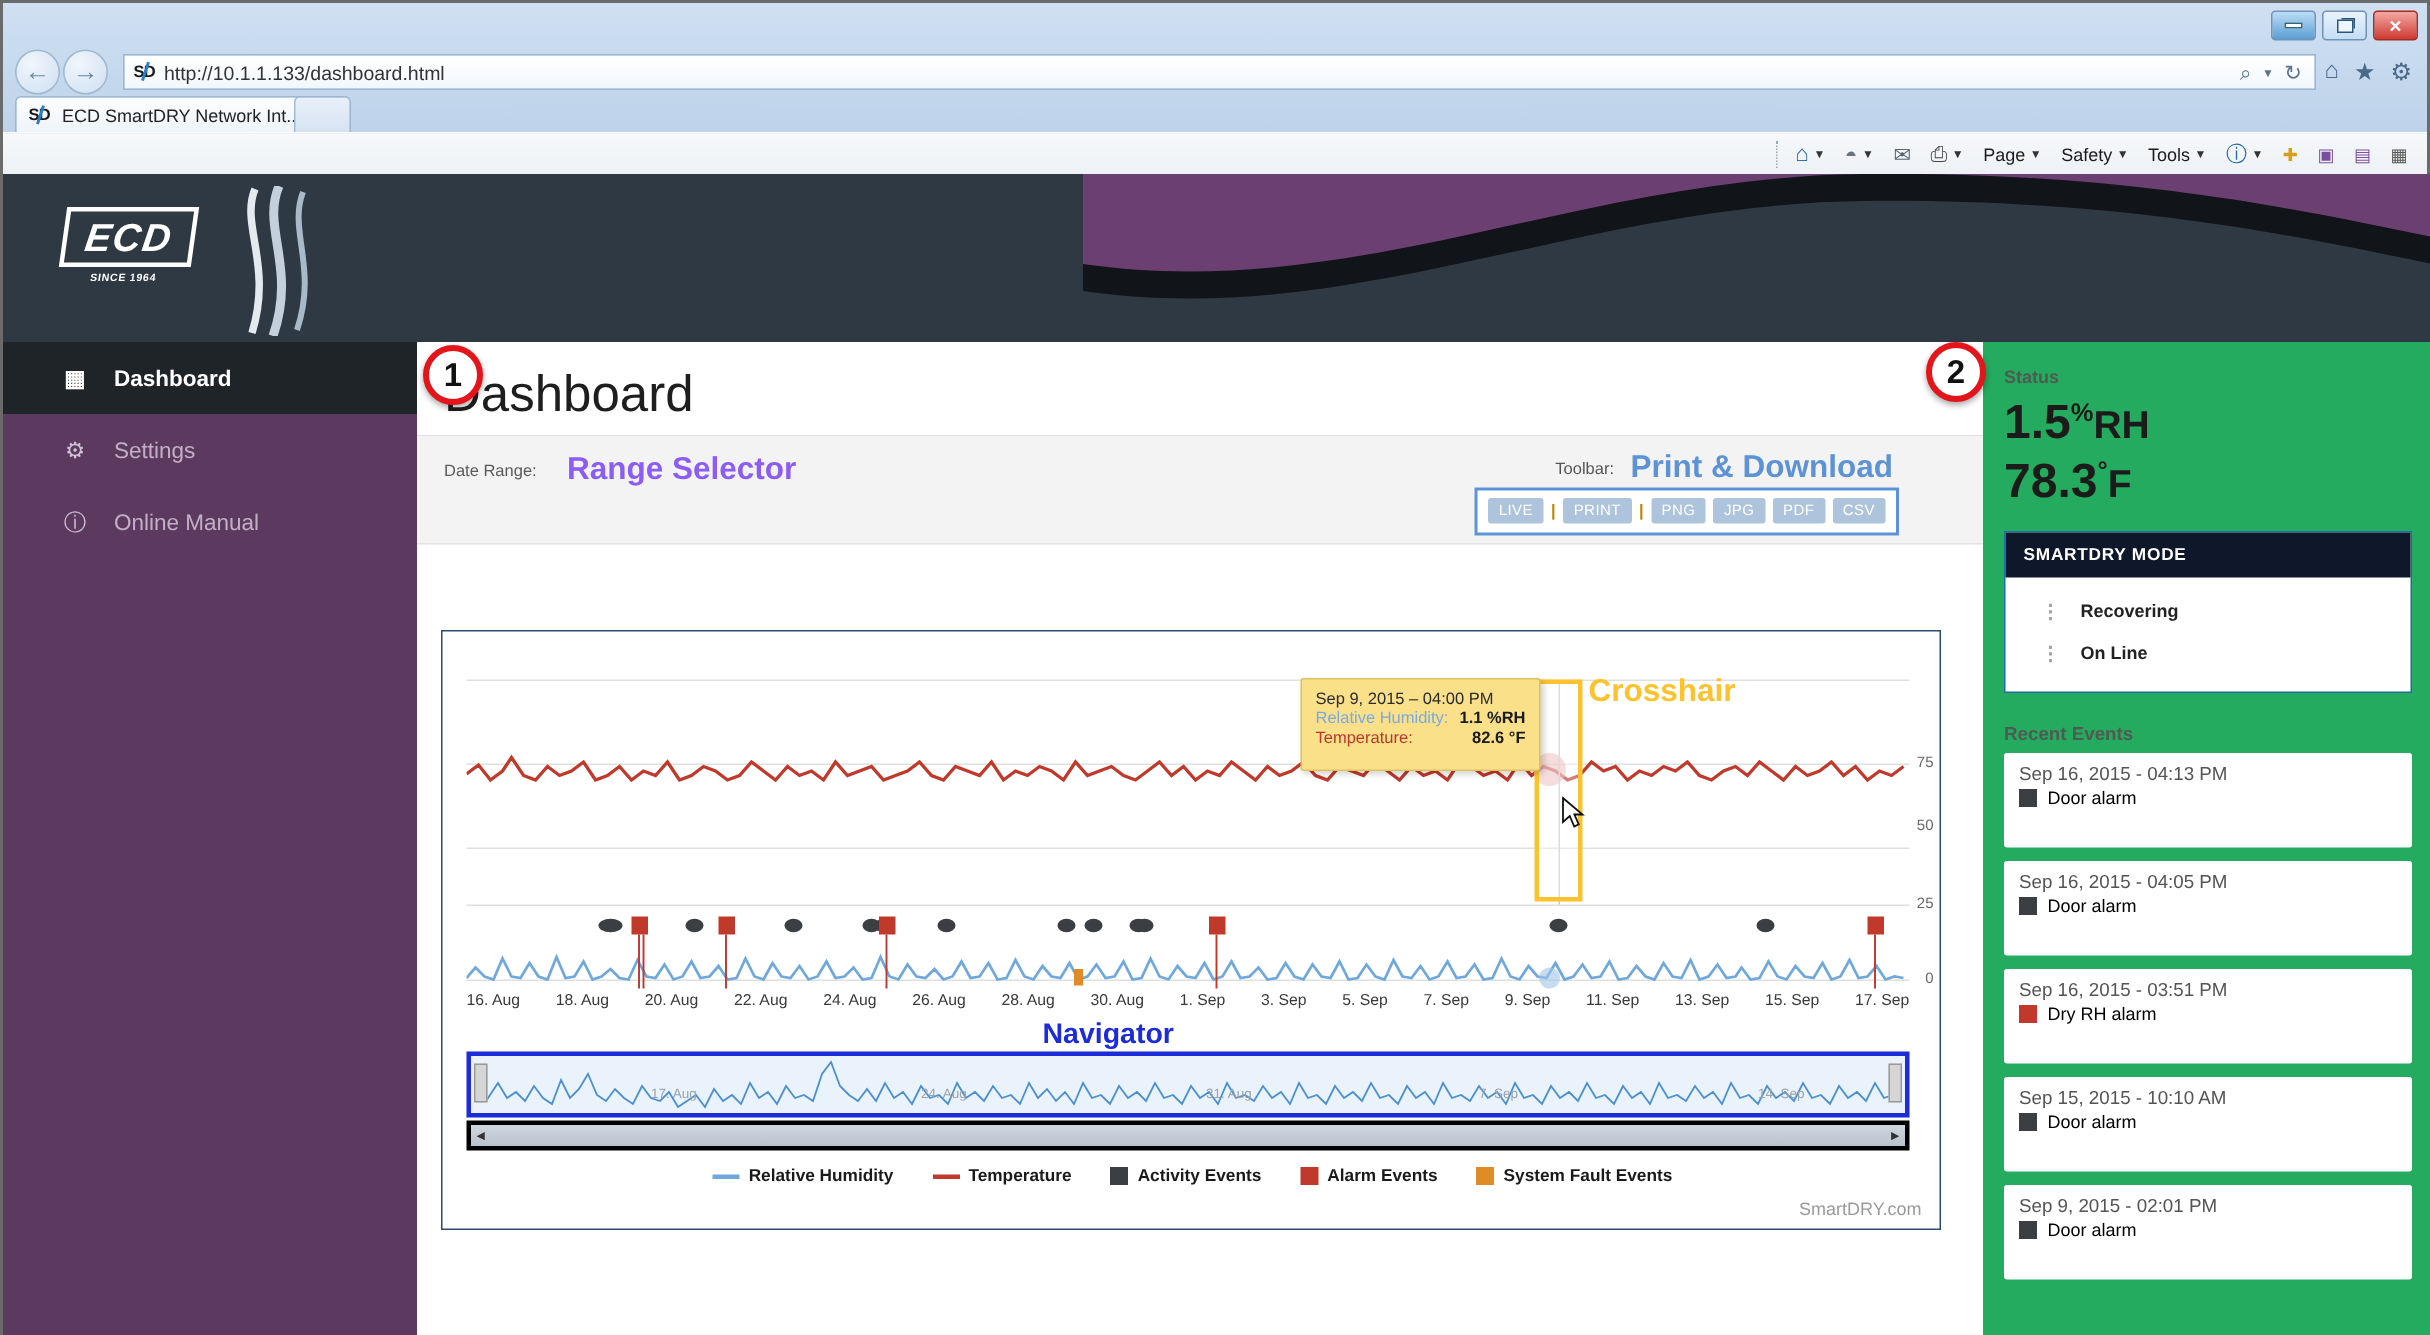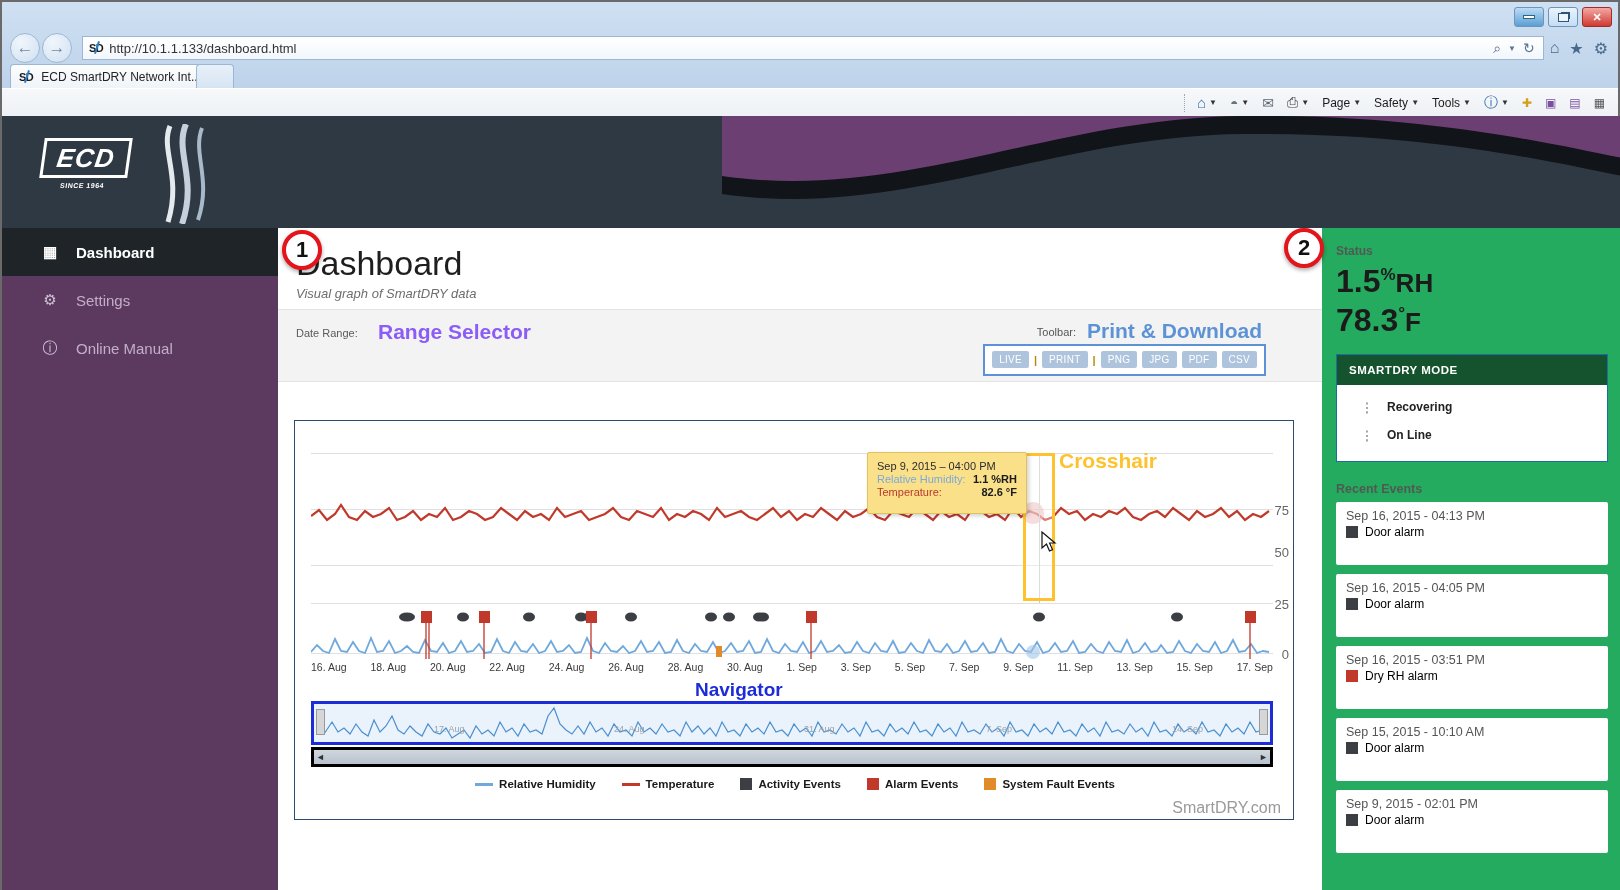--- a/index.html
+++ b/index.html
@@ -169,21 +169,21 @@
   }
   .tb-div { color:#b8860b; font-weight:bold; font-size:11px; }
 
   
   .chart-panel {
     position:absolute; left:16px; top:192px; width:1000px; height:400px;
     border:1px solid #2b4b6f; background:#fff;
   }
   .plot { position:absolute; left:0; top:0; width:1000px; height:240px; }
   .gridline { position:absolute; left:16px; width:962px; height:1px; background:#e0e0e0; }
-  .ylab { position:absolute; right:6px; font-size:13px; color:#666; }
+  .ylab { position:absolute; right:6px; font-size:10px; color:#666; }
 
   .series-svg { position:absolute; left:16px; top:0; }
 
   .xaxis {
     position:absolute; left:16px; top:240px; width:962px; height:18px;
     display:flex; justify-content:space-between; font-size:10.5px; color:#3a3a3a;
   }
 
   .tooltip {
     position:absolute; left:572px; top:31px; width:160px; height:62px;
@@ -228,36 +228,36 @@
   }
 
   .legend {
     position:absolute; left:0; top:352px; width:1000px; height:22px;
     display:flex; align-items:center; justify-content:center; gap:26px;
     font: bold 11.5px "Liberation Sans", sans-serif; color:#1a1a1a;
   }
   .lg { display:flex; align-items:center; gap:6px; }
   .lg-line { width:18px; height:3px; }
   .lg-sq { width:12px; height:12px; }
-  .brand-foot { position:absolute; right:12px; top:378px; font-size:16px; color:#9a9a9a; }
+  .brand-foot { position:absolute; right:12px; top:378px; font-size:12px; color:#9a9a9a; }
 
   
   .statuspanel {
     position:absolute; left:1320px; top:112px; width:300px; height:662px;
     background:#25ab5f;
   }
   .st-head { font: bold 12px "Liberation Sans", sans-serif; color:#4f5a52; margin:16px 0 4px 14px; }
   .st-big { font-size:32px; font-weight:bold; color:#1b1b1b; margin-left:14px; line-height:1.22; }
   .st-big .u { font-size:17px; vertical-align:super; }
   .st-big .u2 { font-size:26px; }
   .mode-card {
     margin:14px 14px 0; background:#fff; border:1px solid #1b6ea0;
   }
   .mode-title {
-    background:#14532d; color:#fff; font: bold 11.5px "Liberation Sans", sans-serif;
+    background:#0f172a; color:#fff; font: bold 11.5px "Liberation Sans", sans-serif;
     letter-spacing:0.5px; padding:9px 12px;
   }
   .mode-row { display:flex; align-items:center; gap:12px; padding:6px 0 6px 22px; font: bold 12px "Liberation Sans", sans-serif; color:#222; }
   .mode-ic { width:16px; height:16px; color:#9aa3ab; font-size:13px; display:flex; align-items:center; justify-content:center;}
   .events-head { font: bold 12.5px "Liberation Sans", sans-serif; color:#4f5a52; margin:20px 0 6px 14px; }
   .ev-card {
     margin:0 14px 9px; background:#fff; border-radius:2px; padding:7px 10px 26px;
   }
   .ev-time { font-size:12.5px; color:#555; }
   .ev-row { display:flex; align-items:center; gap:7px; margin-top:2px; }
@@ -404,21 +404,20 @@
       <div class="nav-item">
         <span class="nav-icn">ⓘ</span>
         <span>Online Manual</span>
       </div>
     </div>
 
     <div class="main">
 
       <div class="page-head">
         <div class="page-title">Dashboard</div>
-        <div class="page-sub">Visual graph of SmartDRY data</div>
       </div>
 
       <div class="ctrlbar">
         <div class="date-label">Date Range:</div>
         <div class="range-ann">Range Selector</div>
 
         <div class="toolbar-lab">Toolbar:</div>
         <div class="toolbar-ann">Print &amp; Download</div>
         <div class="toolbar-box">
           <div class="tb-btn">LIVE</div>

